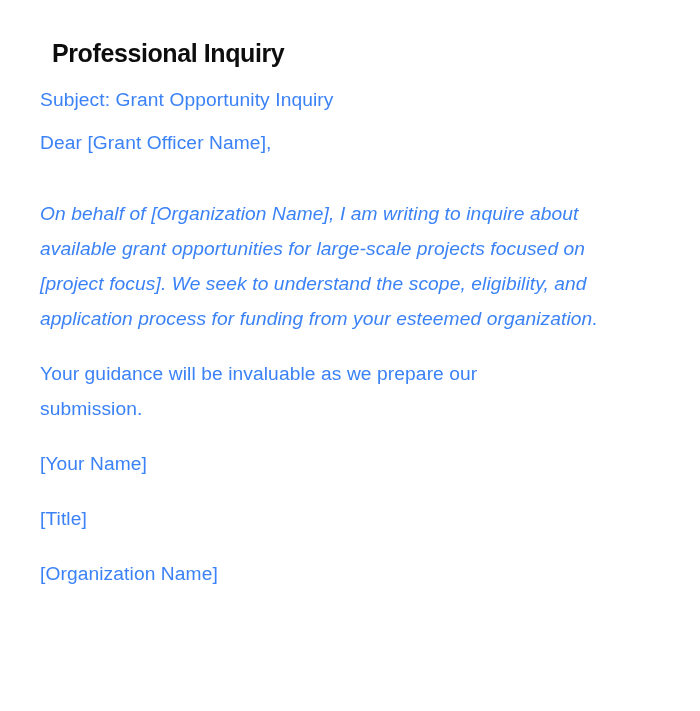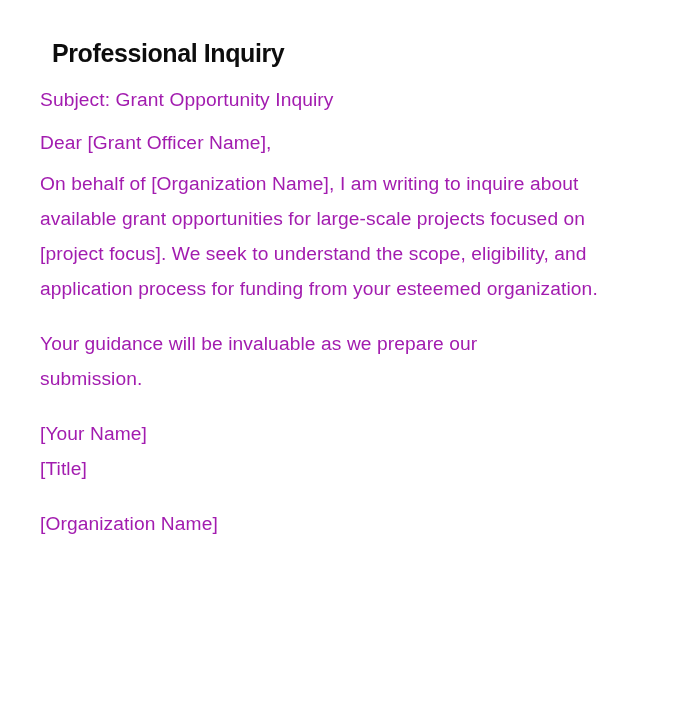--- a/index.html
+++ b/index.html
@@ -26,29 +26,29 @@
       letter-spacing: -0.4px;
       margin: 12px;
       line-height: 34px;
       color: #0d0d0d;
     }
     .para {
       font-size: 19.2px;
       line-height: 35px;
       margin: 0;
       letter-spacing: 0.1px;
-      color: #a21caf;
+      color: #3b82f6;
     }
     .subject { margin-top: 9px; }
     .greeting { margin-top: 8px; }
-    .body1 { margin-top: 6px; width: 600px; }
+    .body1 { margin-top: 36px; width: 600px; font-style: italic; }
     .body2 { margin-top: 20px; width: 500px; }
     .closing { margin-top: 20px; }
     .sig-name { margin-top: 20px; }
-    .sig-title { }
+    .sig-title { margin-top: 20px; }
     .sig-org { margin-top: 20px; }
   </style>
 </head>
 <body>
 
 <div class="page">
   <h1 class="title">Professional Inquiry</h1>
   <p class="para subject">Subject: Grant Opportunity Inquiry</p>
   <p class="para greeting">Dear [Grant Officer Name],</p>
   <p class="para body1">On behalf of [Organization Name], I am writing to inquire about available grant opportunities for large-scale projects focused on [project focus]. We seek to understand the scope, eligibility, and application process for funding from your esteemed organization.</p>

